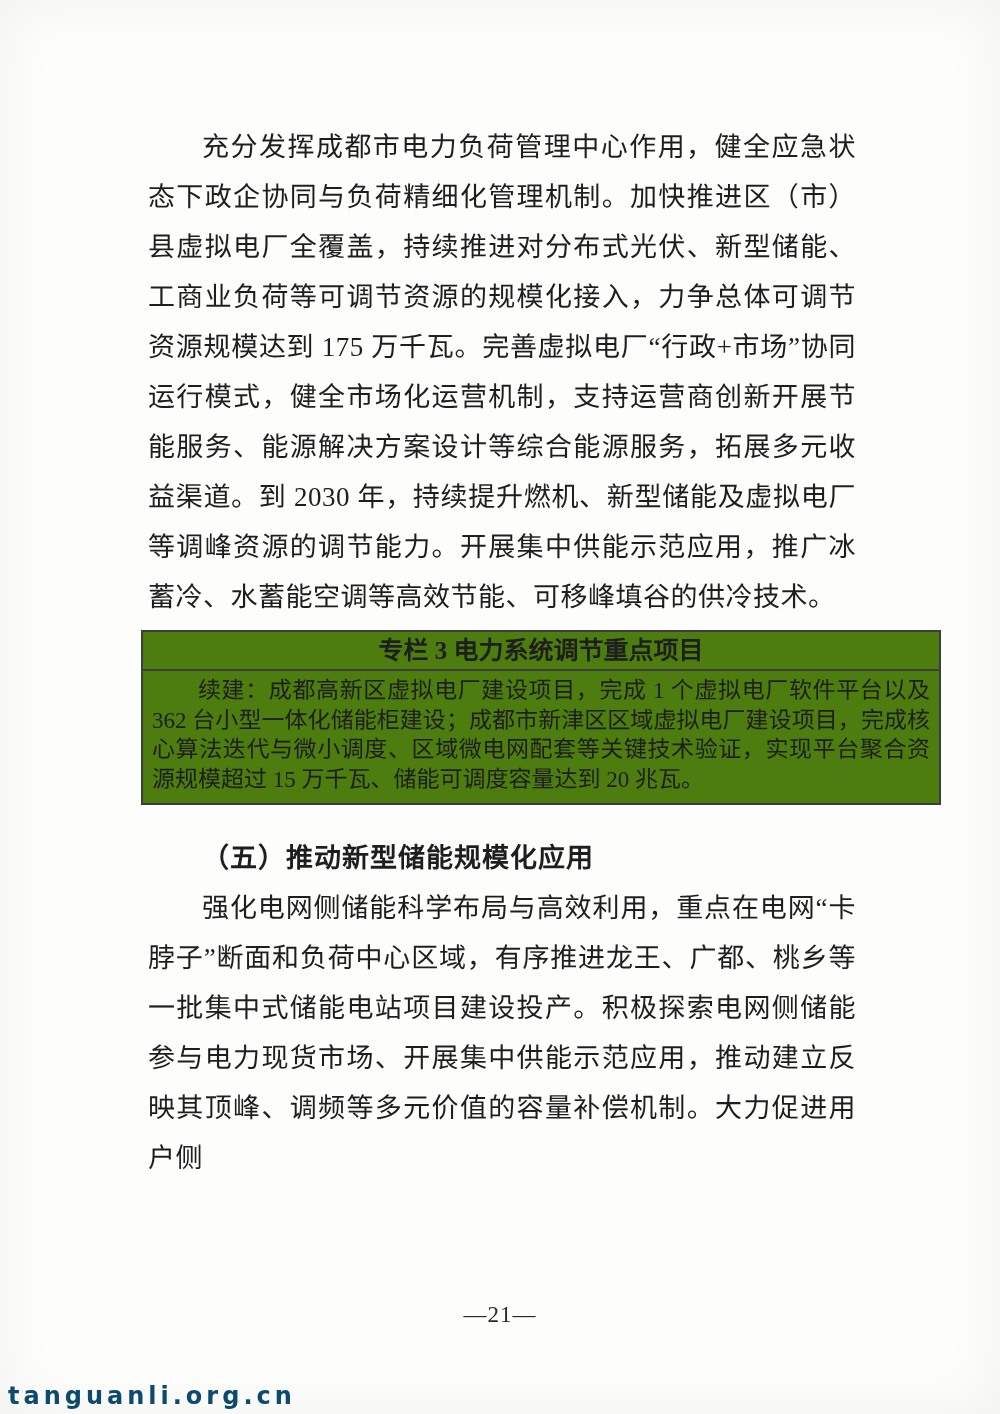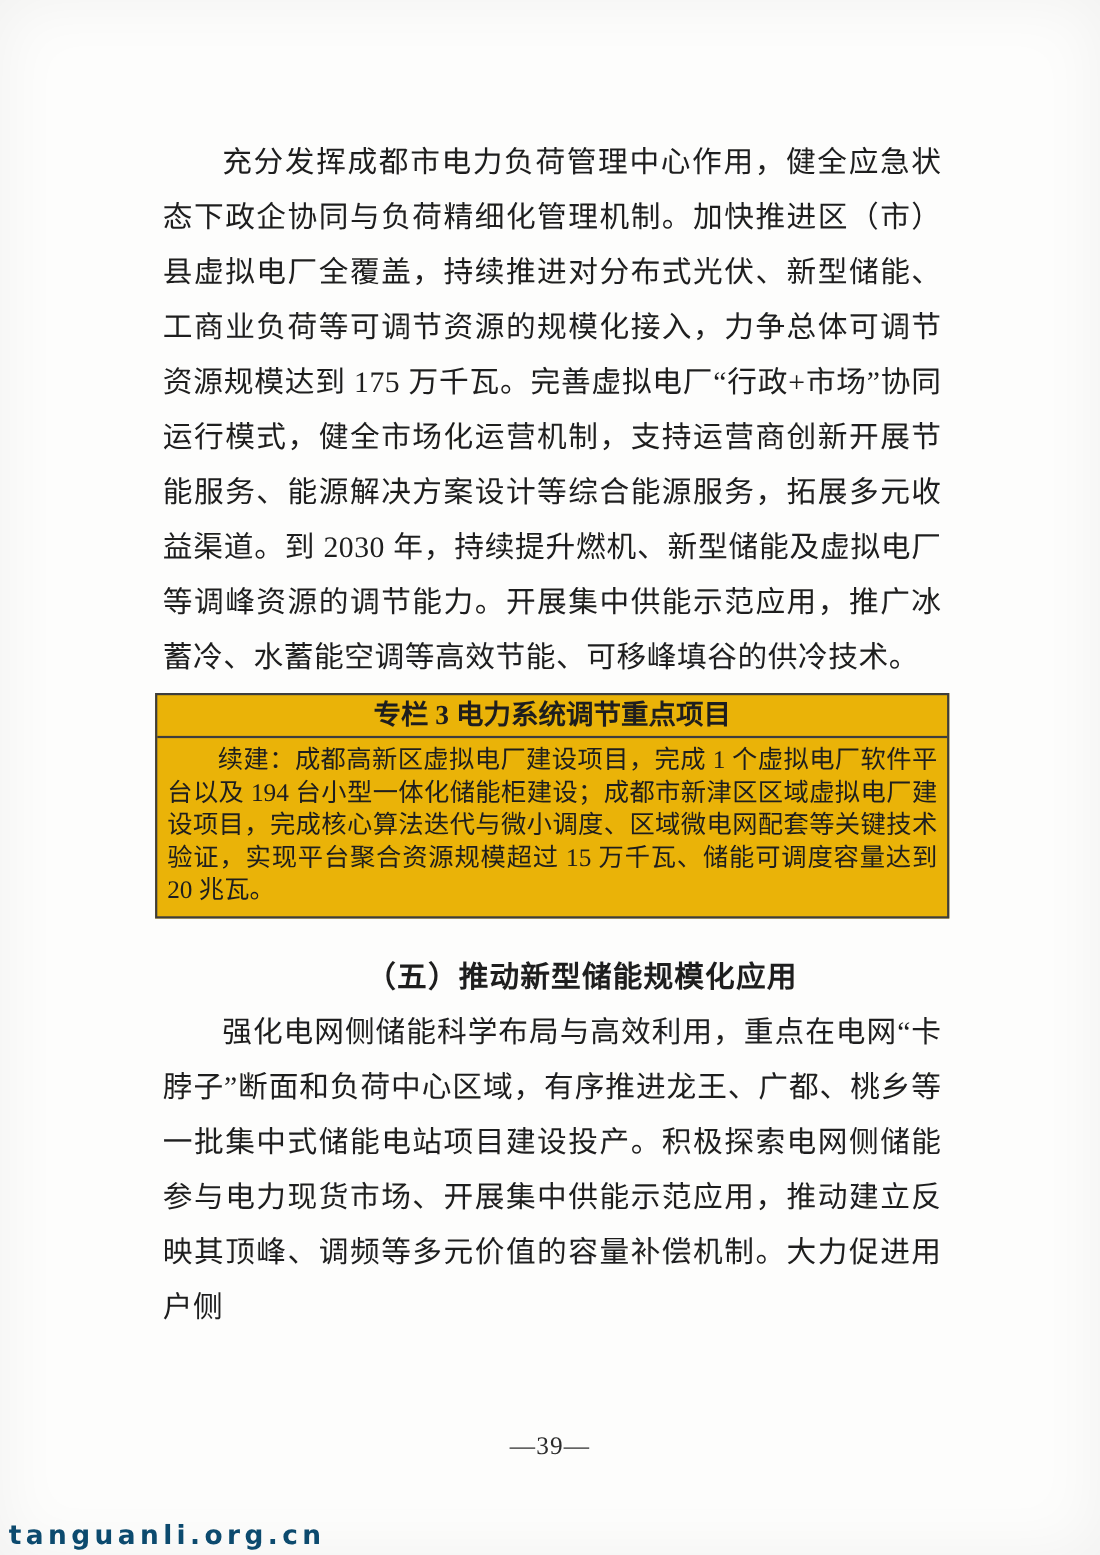--- a/index.html
+++ b/index.html
@@ -27,24 +27,24 @@
   .body-text {
     margin: 0;
     font-size: 27px;
     line-height: 50px;
     letter-spacing: 0.5px;
     text-align: justify;
     text-indent: 2em;
   }
   .callout {
     box-sizing: border-box;
-    width: 722px;
+    width: 800px;
     margin: 8px 0 0 -7px;
     border: 2px solid #3d3d3d;
-    background: #eab308;
+    background: #4d7c0f;
   }
   .callout-title {
     text-align: center;
     font-weight: bold;
     font-size: 25px;
     line-height: 34px;
     padding: 2px 0 1px;
     border-bottom: 2px solid #3d3d3d;
   }
   .callout-body {
@@ -57,21 +57,20 @@
     text-align: justify;
     text-indent: 2em;
   }
   .section-heading {
     margin: 28px 0 0 0;
     font-size: 27px;
     line-height: 50px;
     font-weight: bold;
     text-indent: 2em;
     letter-spacing: 1px;
-    text-align: center;
   }
   .page-number {
     position: absolute;
     top: 1302px;
     left: 0;
     width: 100%;
     text-align: center;
     font-size: 23px;
     letter-spacing: 1px;
     color: #2b2b2b;
@@ -92,26 +91,26 @@
 <body>
 
 <div class="page">
   <div class="content">
 
     <p class="body-text">充分发挥成都市电力负荷管理中心作用，健全应急状态下政企协同与负荷精细化管理机制。加快推进区（市）县虚拟电厂全覆盖，持续推进对分布式光伏、新型储能、工商业负荷等可调节资源的规模化接入，力争总体可调节资源规模达到 175 万千瓦。完善虚拟电厂“行政+市场”协同运行模式，健全市场化运营机制，支持运营商创新开展节能服务、能源解决方案设计等综合能源服务，拓展多元收益渠道。到 2030 年，持续提升燃机、新型储能及虚拟电厂等调峰资源的调节能力。开展集中供能示范应用，推广冰蓄冷、水蓄能空调等高效节能、可移峰填谷的供冷技术。</p>
 
     <div class="callout">
       <div class="callout-title">专栏 3  电力系统调节重点项目</div>
       <div class="callout-body">
-        <p>续建：成都高新区虚拟电厂建设项目，完成 1 个虚拟电厂软件平台以及 194 台小型一体化储能柜建设；成都市新津区区域虚拟电厂建设项目，完成核心算法迭代与微小调度、区域微电网配套等关键技术验证，实现平台聚合资源规模超过 15 万千瓦、储能可调度容量达到 20 兆瓦。</p>
+        <p>续建：成都高新区虚拟电厂建设项目，完成 1 个虚拟电厂软件平台以及 362 台小型一体化储能柜建设；成都市新津区区域虚拟电厂建设项目，完成核心算法迭代与微小调度、区域微电网配套等关键技术验证，实现平台聚合资源规模超过 15 万千瓦、储能可调度容量达到 20 兆瓦。</p>
       </div>
     </div>
 
     <h3 class="section-heading">（五）推动新型储能规模化应用</h3>
 
     <p class="body-text">强化电网侧储能科学布局与高效利用，重点在电网“卡脖子”断面和负荷中心区域，有序推进龙王、广都、桃乡等一批集中式储能电站项目建设投产。积极探索电网侧储能参与电力现货市场、开展集中供能示范应用，推动建立反映其顶峰、调频等多元价值的容量补偿机制。大力促进用户侧</p>
 
   </div>
 
-  <div class="page-number">—39—</div>
+  <div class="page-number">—21—</div>
 
   <div class="watermark">tanguanli.org.cn</div>
 </div>
 
 </body></html>

